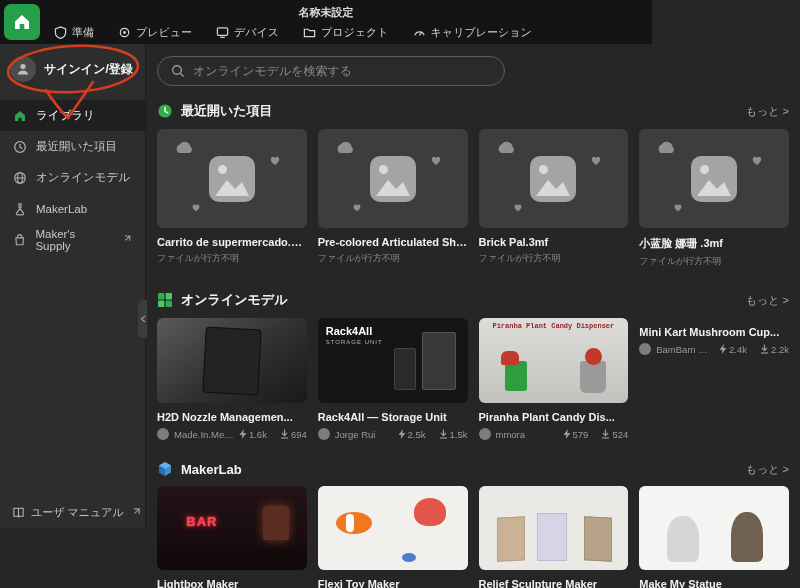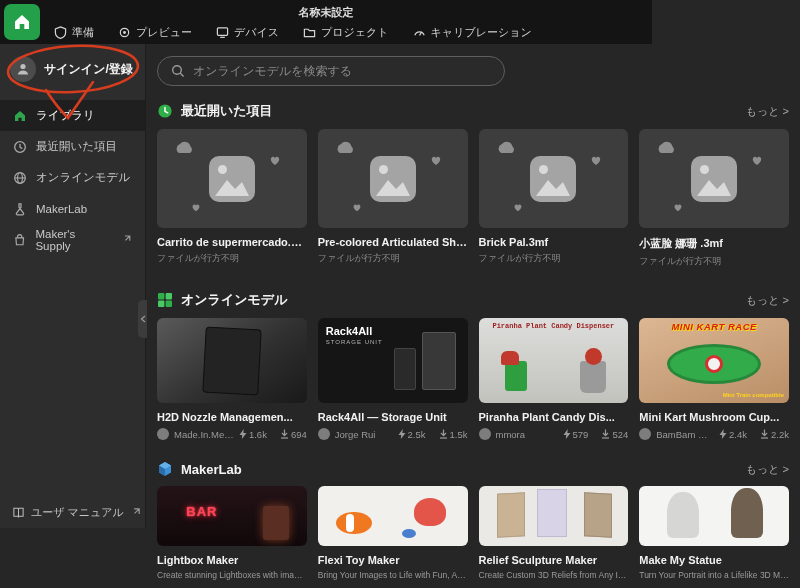--- a/index.html
+++ b/index.html
@@ -52,21 +52,21 @@
   .sec-head.online { margin-top:23px; }
   .sec-head.makerlab { margin-top:21px; }
   .sec-title { margin-left:8px; font-size:13px; font-weight:bold; color:#f4f4f4; }
   .more-link { margin-left:auto; font-size:11px; color:#a8a8a8; cursor:pointer; }
 
   .cards { display:grid; grid-template-columns:repeat(4,1fr); gap:11px; margin-top:9px; }
   .card { min-width:0; cursor:pointer; }
   .card-img { position:relative; border-radius:6px; background:#3d3d3d; overflow:hidden; }
   .recent-img { height:99px; }
   .online-img { height:85px; }
-  .lab-img { height:60px;padding-left:46px; }
+  .lab-img { height:84px;padding-left:46px; }
 
   .card-title { margin-top:8px; font-size:11px; font-weight:bold; color:#f2f2f2; white-space:nowrap; overflow:hidden; text-overflow:ellipsis; }
   .card-sub { margin-top:4px; font-size:9px; color:#8b8b8b; }
   .author-row { display:flex; align-items:center; gap:5px; margin-top:5px; font-size:9.5px; color:#9a9a9a;text-align:center; }
   .avatar-sm { width:12px; height:12px; border-radius:50%; background:#7d7d7d; flex:0 0 auto; }
   .author-name { white-space:nowrap; overflow:hidden; text-overflow:ellipsis; }
   .stats { margin-left:auto; display:flex; gap:13px; align-items:center; flex:0 0 auto; }
   .stat { display:flex; align-items:center; gap:2px; }
   .card-desc { margin-top:4px; font-size:8.5px; color:#9a9a9a; white-space:nowrap; overflow:hidden; text-overflow:ellipsis; }
 
@@ -435,27 +435,20 @@
               <svg width="9" height="10" viewBox="0 0 9 10">
                 <path d="M4.5 0.5 V6 M2 4 L4.5 6.6 L7 4" fill="none" stroke="#9a9a9a" stroke-width="1.2"></path>
                 <path d="M1 9 H8" stroke="#9a9a9a" stroke-width="1.2"></path>
               </svg>
               <span>524</span>
             </span>
         </span>
       </div>
     </div>
     <div class="card">
-      <div class="card-img online-img img-kart">
-        <div class="kart-title">MINI KART RACE</div>
-        <div class="kart-track">
-            <div class="kart-center"></div>
-          </div>
-        <div class="kart-sub">Mini Train compatible</div>
-      </div>
       <div class="card-title">Mini Kart Mushroom Cup...</div>
       <div class="author-row">
         <span class="avatar-sm"></span>
         <span class="author-name">BamBam De...</span>
         <span class="stats">
           <span class="stat">
               <svg width="8" height="10" viewBox="0 0 8 10">
                 <path d="M4.8 0 L0.5 6 H3.2 L2.8 10 L7.5 4 H4.4 Z" fill="#9a9a9a"></path>
               </svg>
               <span>2.4k</span>

